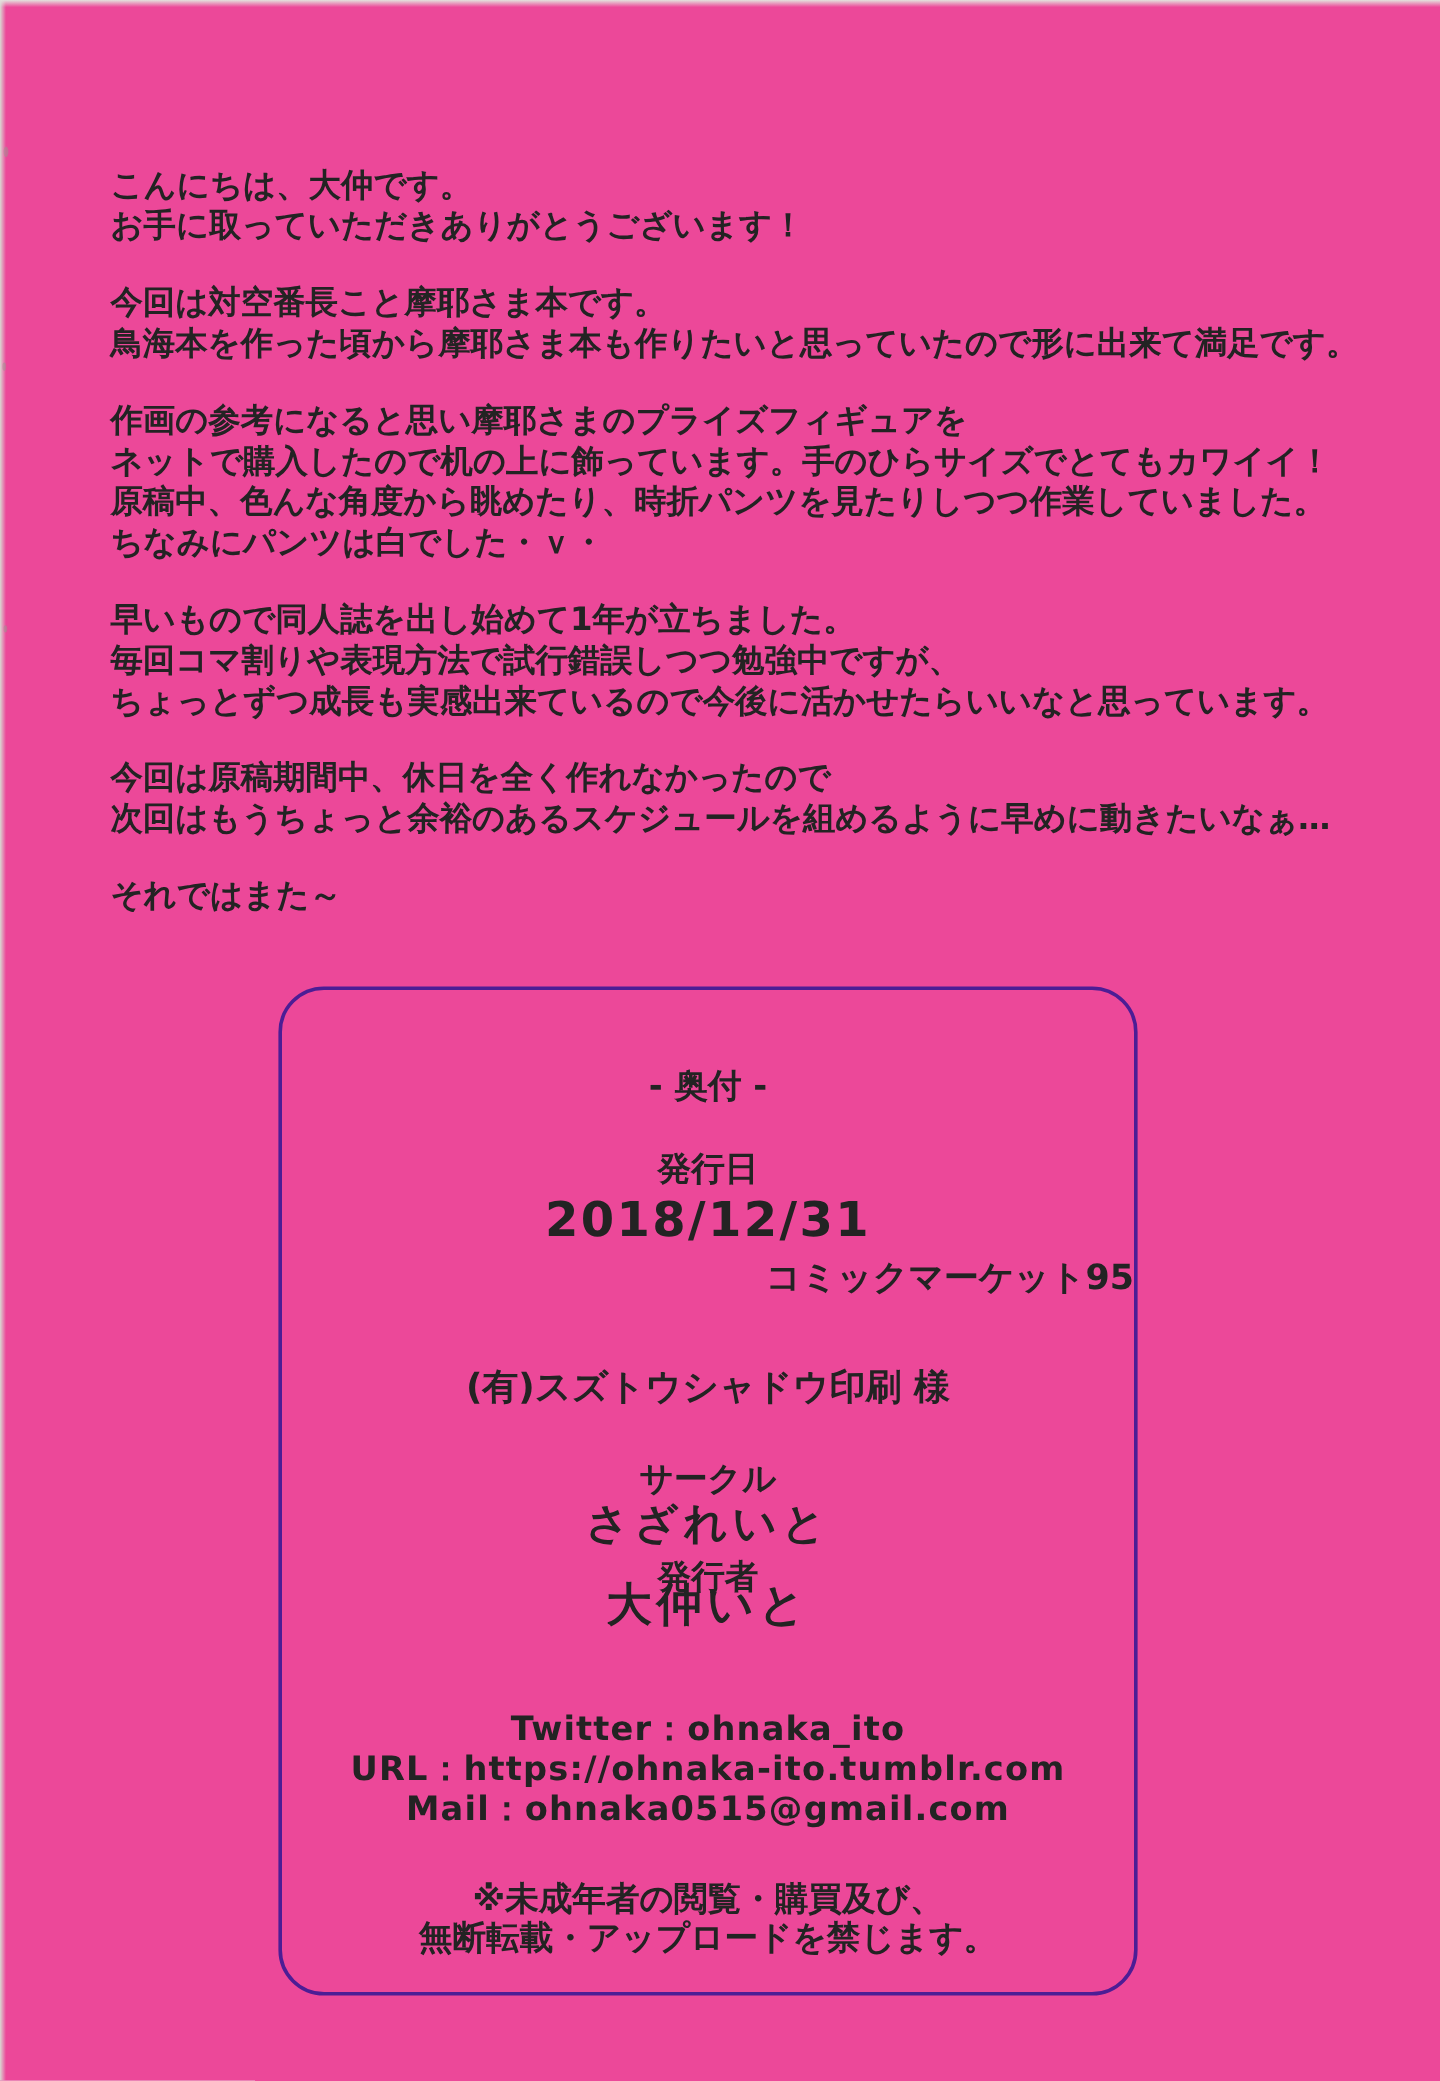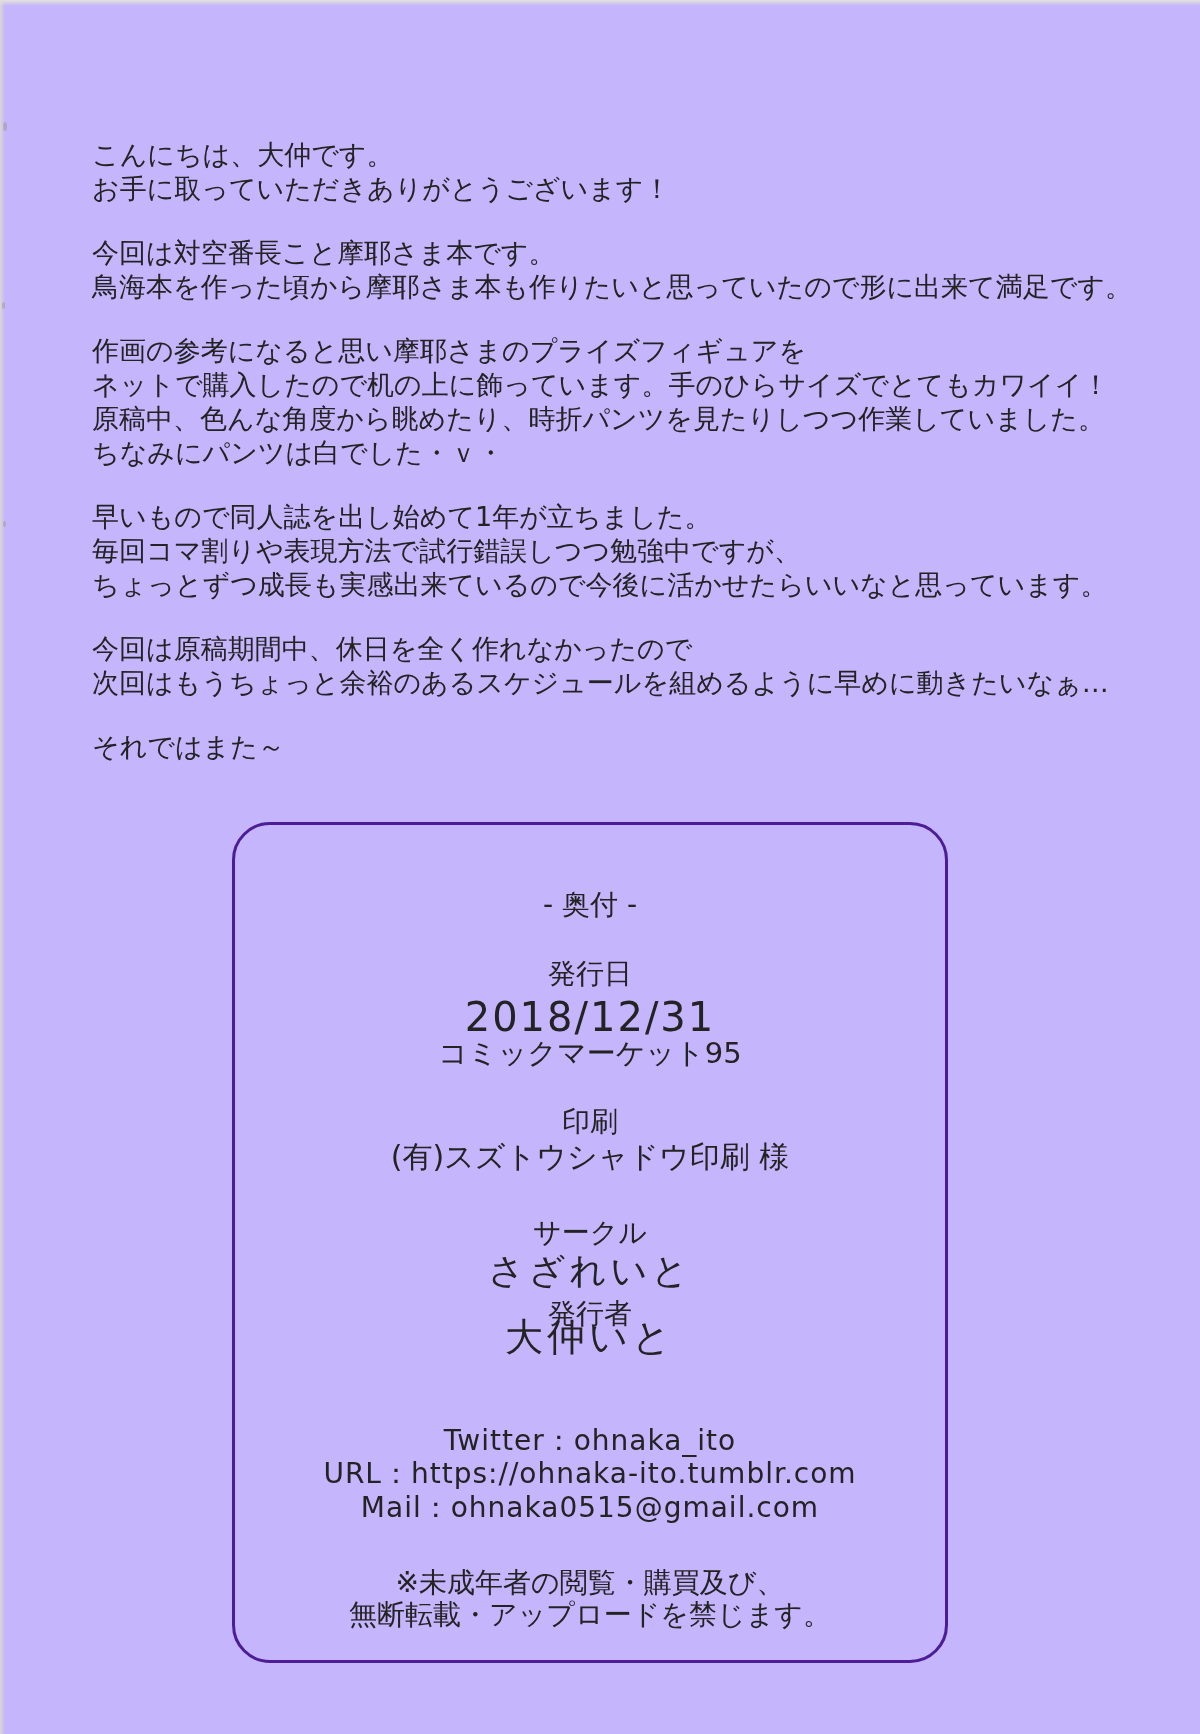--- a/index.html
+++ b/index.html
@@ -5,24 +5,24 @@
   html, body {
     margin: 0;
     padding: 0;
     background: #e8e8e6;
   }
   .page {
     position: relative;
     width: 1200px;
     height: 1734px;
     margin: 0 auto;
-    background: #c4b5fd;
+    background: #ec4899;
     overflow: hidden;
     font-family: "DejaVu Sans", sans-serif;
-    font-weight: normal;
+    font-weight: bold;
     color: #232323;
   }
   
   .scan-edge-left {
     position: absolute;
     left: 0; top: 0; bottom: 0;
     width: 5px;
     background: linear-gradient(to right, #d9d8d2, rgba(250,249,246,0));
   }
   .scan-edge-top {
@@ -120,23 +120,22 @@
     <p>
       <span class="line" style="display:block">それではまた～</span>
     </p>
   </div>
 
   <div class="colophon-box">
     <div class="c-line fs-label" style="top:64px;">- 奥付 -</div>
 
     <div class="c-line fs-label" style="top:133px;">発行日</div>
     <div class="c-line fs-date" style="top:169px;">2018/12/31</div>
-    <div class="c-line fs-event" style="top:212px;">コミックマーケット95</div>
+    <div class="c-line fs-event" style="top:223px;text-align:right;">コミックマーケット95</div>
 
-    <div class="c-line fs-label" style="top:281px;">印刷</div>
     <div class="c-line fs-print" style="top:315px;">(有)スズトウシャドウ印刷 様</div>
 
     <div class="c-line fs-label" style="top:392px;">サークル</div>
     <div class="c-line fs-circle" style="top:425px;">さざれいと</div>
 
     <div class="c-line fs-label" style="top:473px;">発行者</div>
     <div class="c-line fs-pub" style="top:491px;">大仲いと</div>
 
     <div class="c-line fs-latin" style="top:600px;">Twitter：ohnaka_ito</div>
     <div class="c-line fs-latin" style="top:633px;">URL：https://ohnaka-ito.tumblr.com</div>

